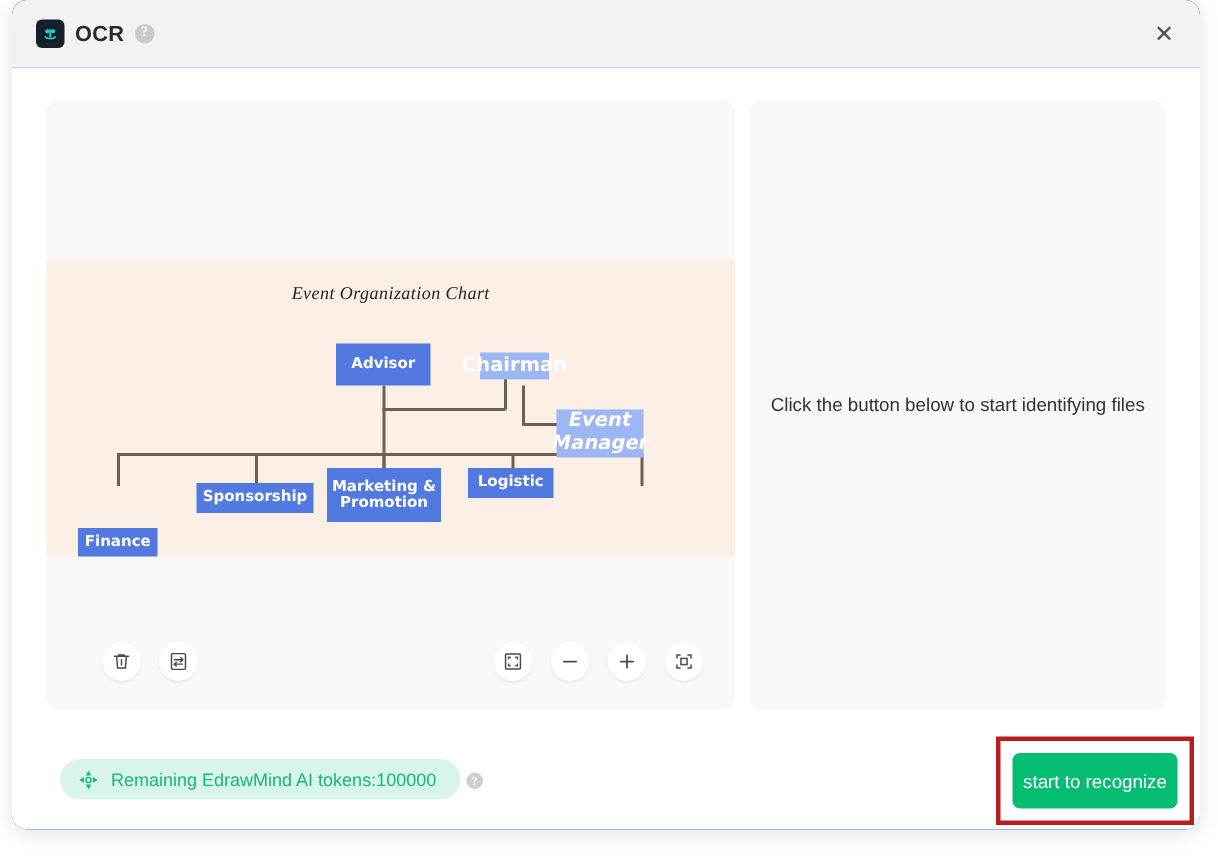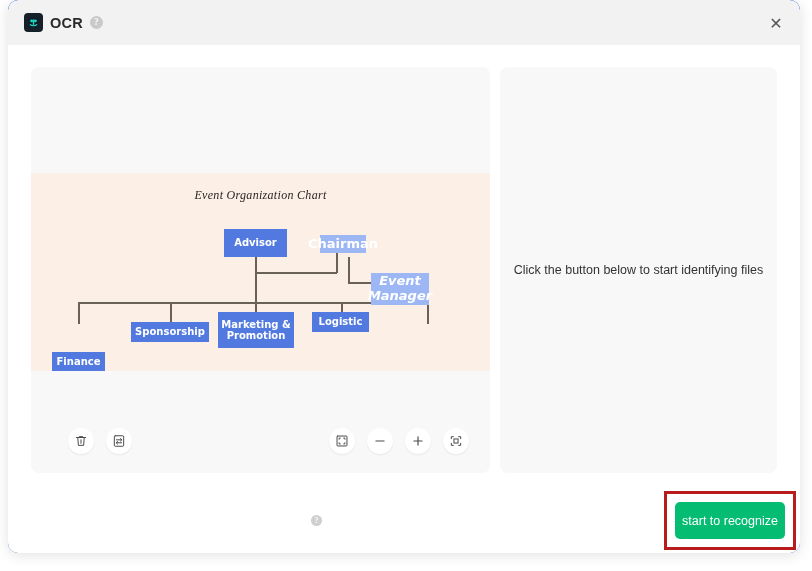--- a/index.html
+++ b/index.html
@@ -377,20 +377,28 @@
           </svg>
         </div>
 
       </div>
     </div>
 
     <div class="result-panel">
       <div class="result-hint">Click the button below to start identifying files</div>
     </div>
 
+    <div class="token-pill">
+      <svg width="14" height="14" viewBox="0 0 24 24" fill="none" stroke="#14b87a" stroke-width="1.7" stroke-linecap="round">
+        <circle cx="12" cy="12" r="3"></circle>
+        <path d="M12 3.2 13.7 6h-3.4L12 3.2zM12 20.8 10.3 18h3.4L12 20.8z"></path>
+        <path d="M3.2 12 6 10.3v3.4L3.2 12zM20.8 12 18 13.7v-3.4L20.8 12z"></path>
+      </svg>
+      <span class="token-text">Remaining EdrawMind AI tokens:100000</span>
+    </div>
     <div class="token-help">?</div>
 
     <div class="recognize-wrap">
       <button class="recognize-btn">start to recognize</button>
     </div>
 
   </div>
 </div>
 
 </body></html>

